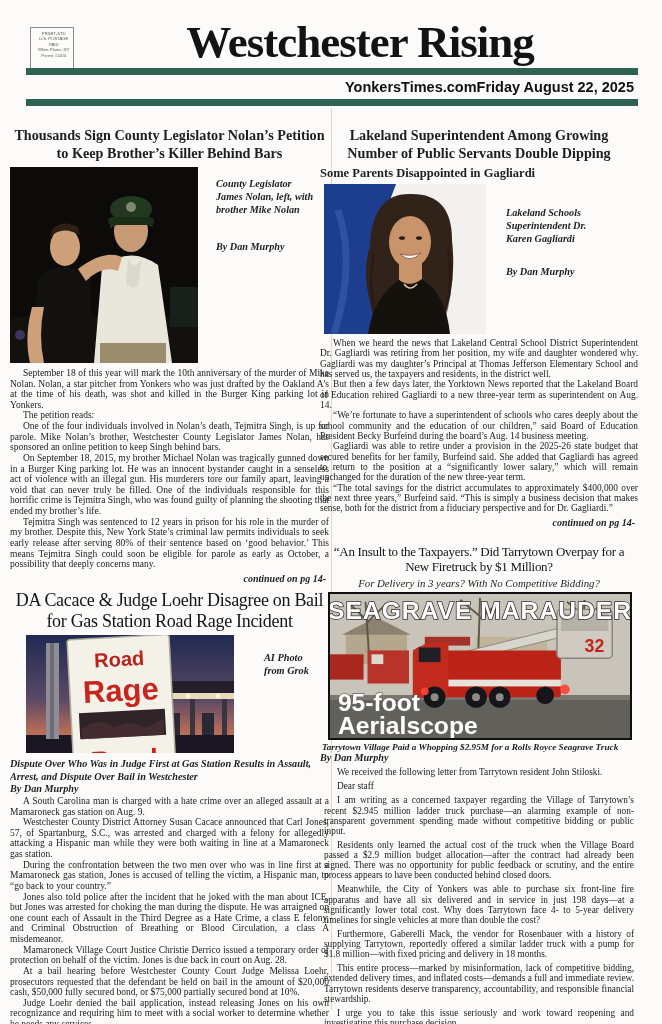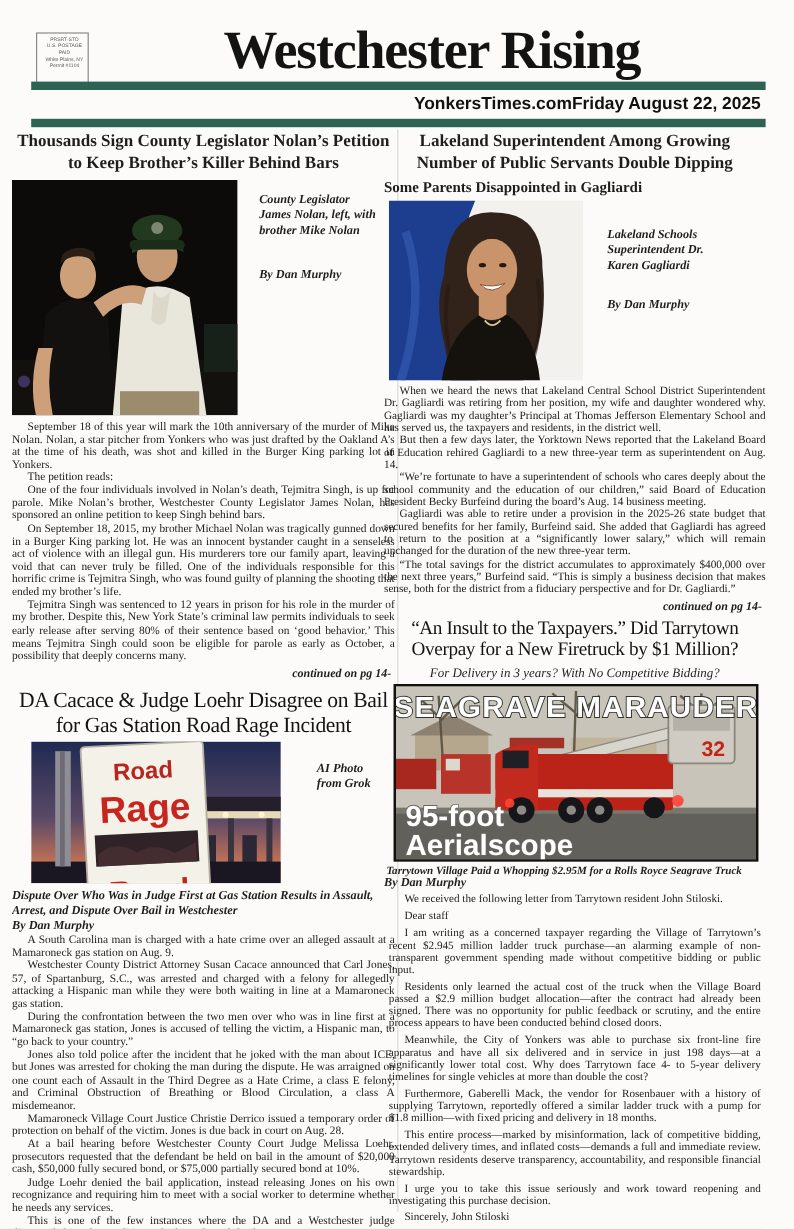--- a/index.html
+++ b/index.html
@@ -23,27 +23,27 @@
            font-family:"Liberation Sans",sans-serif;font-weight:700;font-size:14.5px;color:#111;z-index:3}
   .infobar .site{cursor:pointer}
 
   
   .divider{position:absolute;top:108px;left:331px;width:1px;height:902px;background:#dcd9d2}
   .col{position:absolute;top:106px;height:918px;overflow:hidden}
   .col-left{left:10px;width:319px}
   .col-right{left:320px;width:318px}
 
   
-  .h-main{font-size:14.2px;font-weight:700;text-align:center;line-height:1.3;margin:3px auto 3px}
+  .h-main{font-size:14.2px;font-weight:700;text-align:center;line-height:1.3;margin:20px auto 3px}
   .h-main.nolan{max-width:314px}
   .h-main.lakeland{max-width:296px}
   .h-sub{font-size:12.5px;font-weight:700;margin:1px 0 3px}
   .h-big{font-weight:400;text-align:center;line-height:1.17;margin:6px auto 2px;color:#141414}
   .h-da{font-size:18px;letter-spacing:-0.3px;max-width:308px}
-  .h-ft{font-size:16px;letter-spacing:-0.3px;max-width:308px;margin-top:4px}
+  .h-ft{font-size:13px;letter-spacing:-0.3px;max-width:308px;margin-top:16px}
   .sub-italic{font-size:10.8px;font-weight:400;font-style:italic;text-align:center;margin:3px 0 3px}
 
   
   figure{display:flex}
   .fig-nolan{margin:4px 0 5px}
   .fig-nolan svg{width:188px;height:196px;flex:none}
   .fig-nolan figcaption{padding:10px 0 0 18px;width:118px}
   .fig-gag{margin:3px 0 4px}
   .fig-gag svg{width:162px;height:150px;flex:none;margin-left:4px}
   .fig-gag figcaption{padding:22px 0 0 20px;width:126px}

